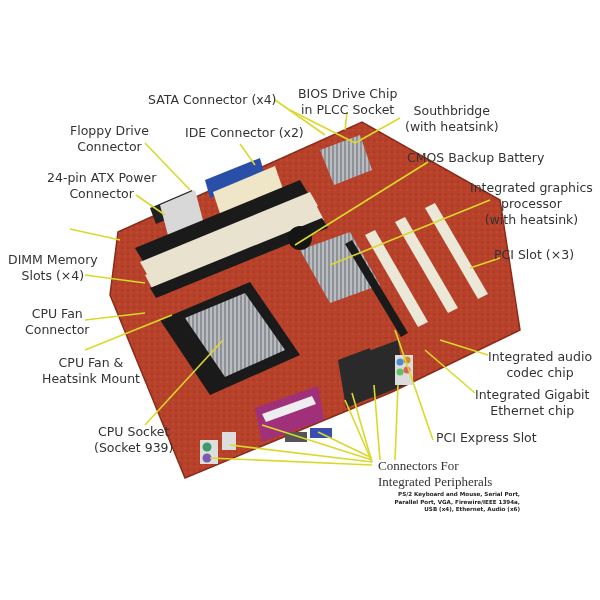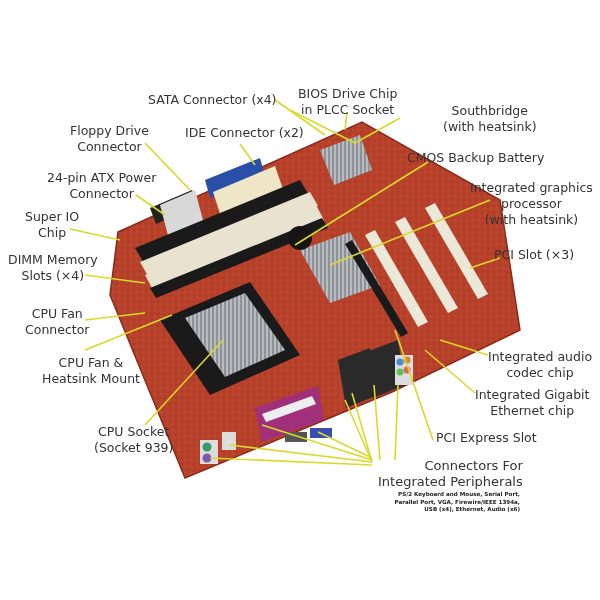--- a/index.html
+++ b/index.html
@@ -96,30 +96,29 @@
       <line x1="372" y1="458" x2="318" y2="432"></line>
       <line x1="372" y1="462" x2="345" y2="400"></line>
       <line x1="372" y1="462" x2="352" y2="393"></line>
       <line x1="380" y1="460" x2="374" y2="385"></line>
       <line x1="395" y1="460" x2="398" y2="385"></line>
     </g>
   </svg>
 
   <div class="label" style="left:148px;top:92px;"><span>SATA Connector (x4)</span></div>
   <div class="label" style="left:298px;top:86px;"><span>BIOS Drive Chip</span><br><span>in PLCC Socket</span></div>
-  <div class="label" style="left:405px;top:103px;margin-left:38px;"><span>Southbridge</span><br><span>(with heatsink)</span></div>
+  <div class="label" style="left:405px;top:103px;"><span>Southbridge</span><br><span>(with heatsink)</span></div>
   <div class="label" style="left:70px;top:123px;"><span>Floppy Drive</span><br><span>Connector</span></div>
   <div class="label" style="left:185px;top:125px;text-align:center;"><span>IDE Connector (x2)</span></div>
   <div class="label" style="left:407px;top:150px;"><span>CMOS Backup Battery</span></div>
   <div class="label" style="left:47px;top:170px;"><span>24-pin ATX Power</span><br><span>Connector</span></div>
   <div class="label" style="left:470px;top:180px;"><span>Integrated graphics</span><br><span>processor</span><br><span>(with heatsink)</span></div>
-  <div class="label" style="left:25px;top:209px;"><span>Super IO</span><br><span>Chip</span></div>
   <div class="label" style="left:8px;top:252px;"><span>DIMM Memory</span><br><span>Slots (×4)</span></div>
   <div class="label" style="left:494px;top:247px;"><span>PCI Slot (×3)</span></div>
   <div class="label" style="left:25px;top:306px;"><span>CPU Fan</span><br><span>Connector</span></div>
   <div class="label" style="left:42px;top:355px;"><span>CPU Fan &amp;</span><br><span>Heatsink Mount</span></div>
   <div class="label" style="left:488px;top:349px;"><span>Integrated audio</span><br><span>codec chip</span></div>
   <div class="label" style="left:475px;top:387px;text-align:center;"><span>Integrated Gigabit</span><br><span>Ethernet chip</span></div>
   <div class="label" style="left:94px;top:424px;"><span>CPU Socket</span><br><span>(Socket 939)</span></div>
   <div class="label" style="left:436px;top:430px;"><span>PCI Express Slot</span></div>
-  <div class="label" style="left:378px;top:458px;font-size:13px;text-align:right;"><span>Connectors For</span><br><span>Integrated Peripherals</span></div>
+  <div class="label" style="left:378px;top:458px;font-size:13px;text-align:left;font-family:Liberation Serif, serif;"><span>Connectors For</span><br><span>Integrated Peripherals</span></div>
   <div class="subnote" style="left:388px;top:491px;width:132px;"><span>PS/2 Keyboard and Mouse, Serial Port,</span><br><span>Parallel Port, VGA, Firewire/IEEE 1394a,</span><br><span>USB (x4), Ethernet, Audio (x6)</span></div>
 </div>
 
 </body></html>

